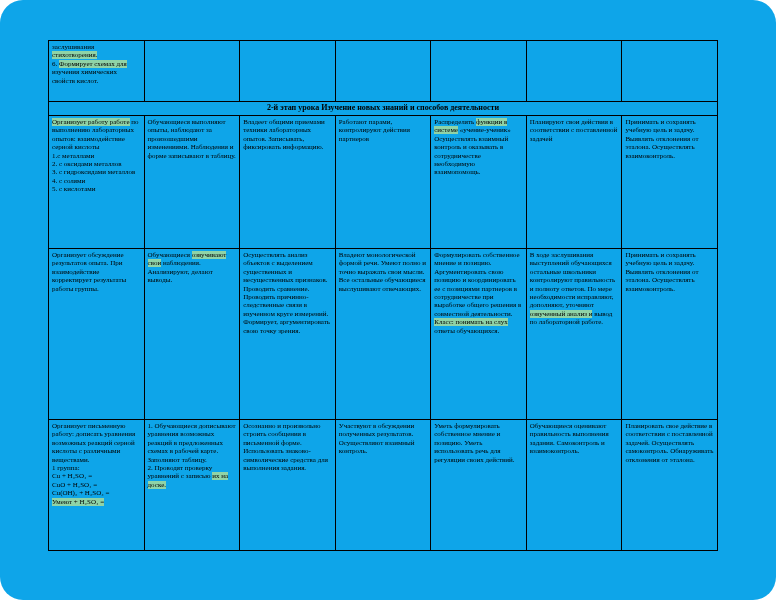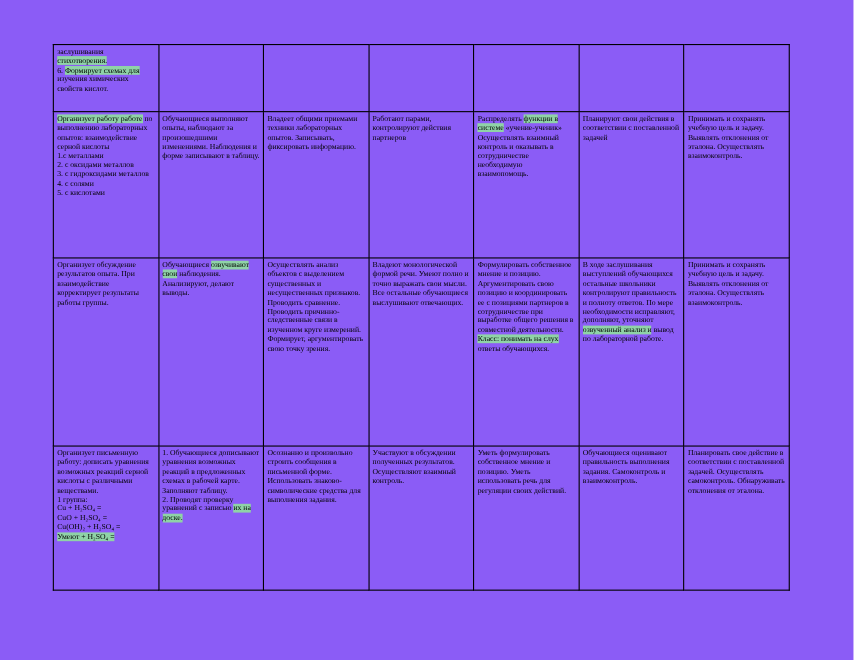--- a/index.html
+++ b/index.html
@@ -4,24 +4,25 @@
 <style>
   html, body {
     margin: 0;
     padding: 0;
     background: #ffffff;
   }
   .page {
     position: relative;
     width: 776px;
     height: 600px;
-    background: #8b5cf6;
+    background: #0ea5e9;
     font-family: "Liberation Serif", serif;
     color: #000000;
     overflow: hidden;
+    border-radius: 23px;
   }
   table.lesson-table {
     position: absolute;
     left: 48px;
     top: 40px;
     width: 670px;
     border-collapse: collapse;
     table-layout: fixed;
   }
   table.lesson-table td {
@@ -70,20 +71,23 @@
         <tr class="r-carry">
       <td>заслушивания <mark>стихотворения.</mark>
 6. <mark>Формирует схемах для</mark> изучения химических свойств кислот.</td>
       <td></td>
       <td></td>
       <td></td>
       <td></td>
       <td></td>
       <td></td>
     </tr>
+    <tr class="r-stage">
+      <td class="stage" colspan="7">2-й этап урока   Изучение новых знаний и способов деятельности</td>
+    </tr>
     <tr class="r1">
       <td><mark>Организует работу работе</mark> по выполнению лабораторных опытов: взаимодействие серной кислоты
 1.с металлами
 2. с оксидами металлов
 3. с гидроксидами металлов
 4. с солями
 5. с кислотами</td>
       <td>Обучающиеся выполняют опыты, наблюдают за произошедшими изменениями. Наблюдения и форме записывают в таблицу.</td>
       <td>Владеет общими приемами техники лабораторных опытов. Записывать, фиксировать информацию.</td>
       <td>Работают парами, контролируют действия партнеров</td>

